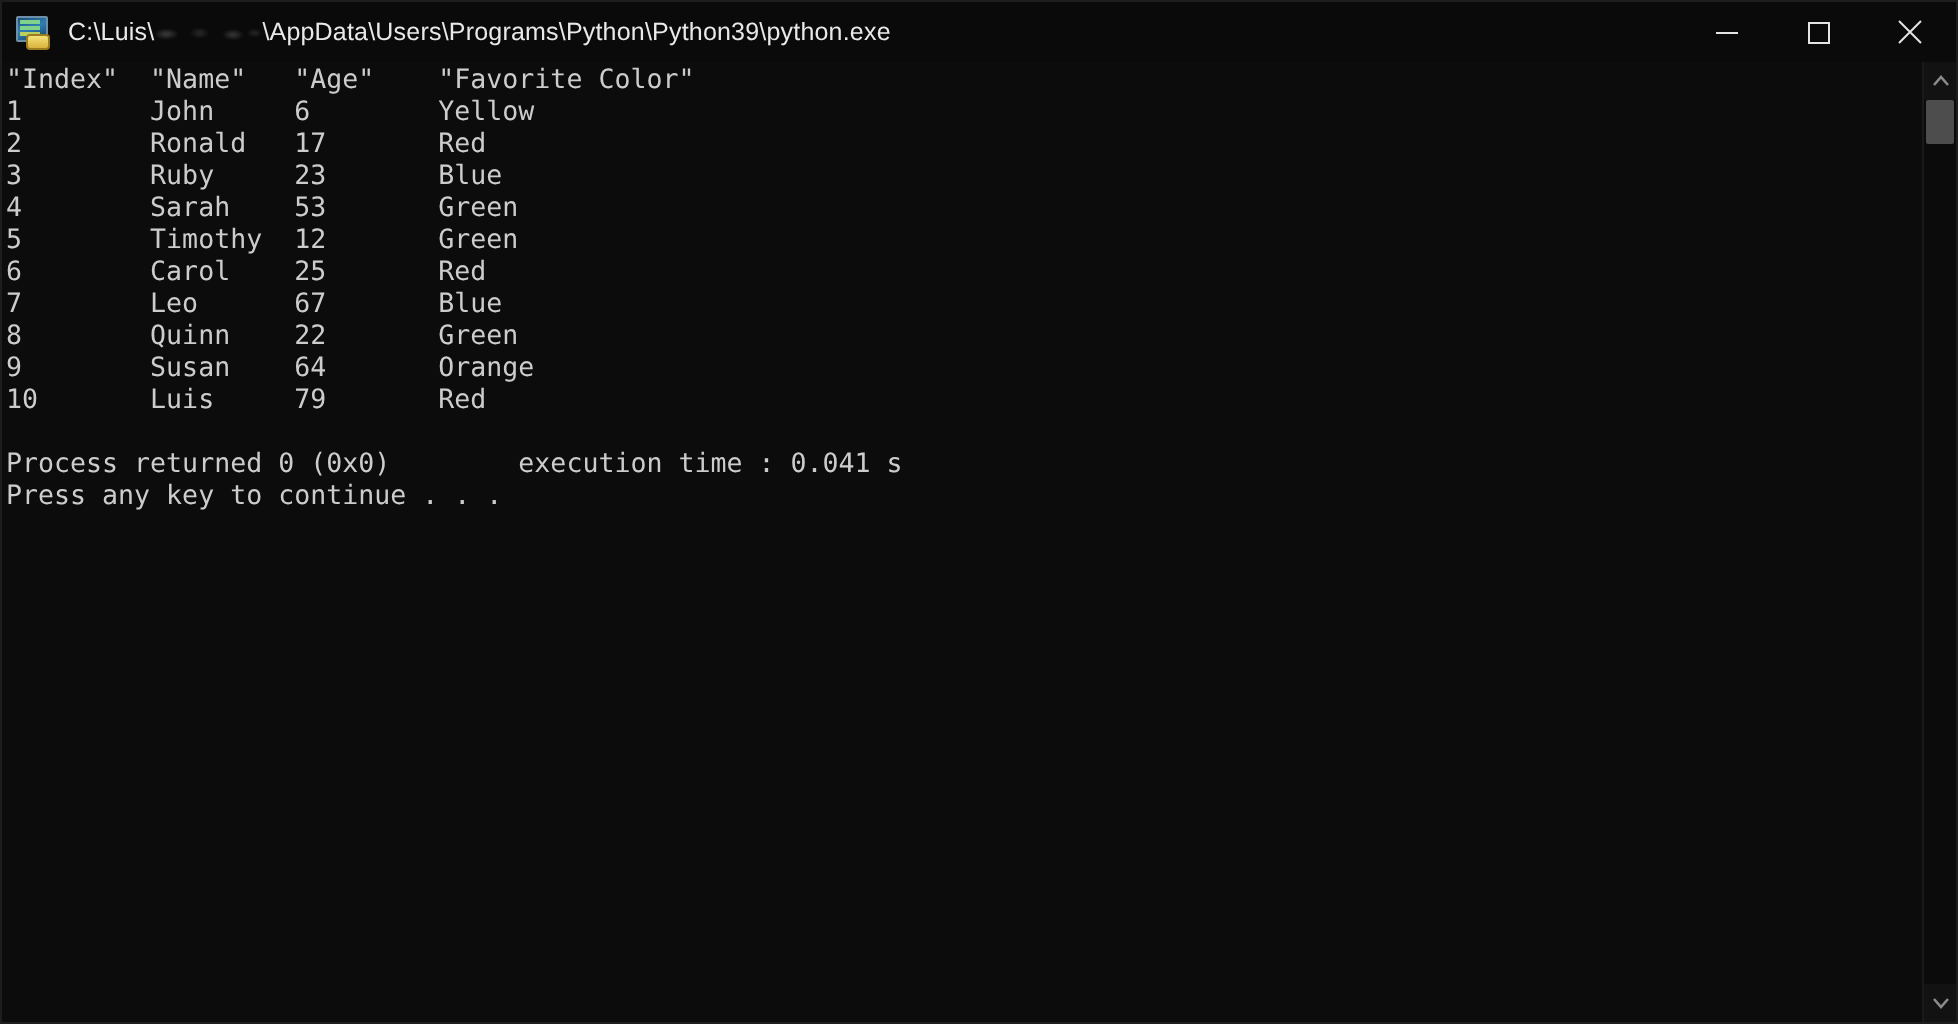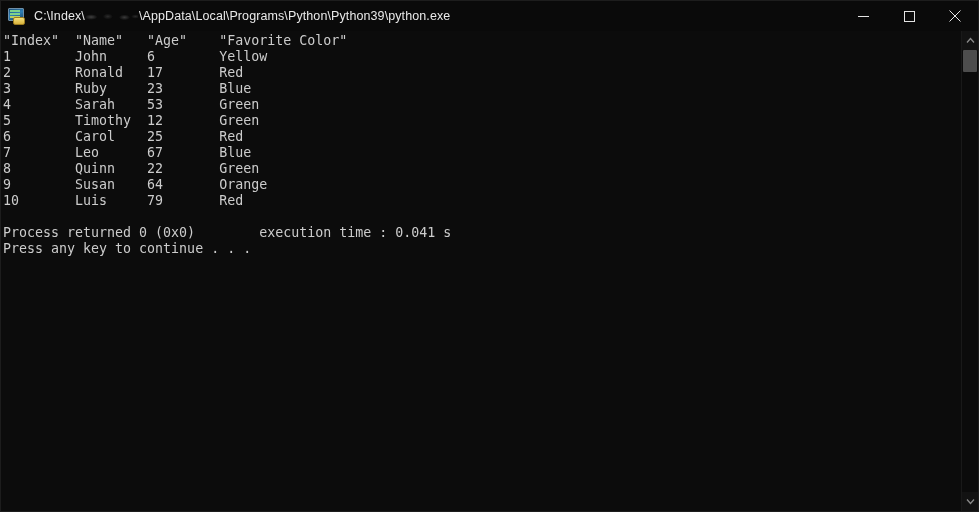--- a/index.html
+++ b/index.html
@@ -176,23 +176,23 @@
 <div class="window">
 
   <div class="titlebar">
 
     <div class="app-icon">
       <div class="scr"></div>
       <div class="base"></div>
     </div>
 
     <div class="title-text">
-      <span>C:\Index\</span>
+      <span>C:\Luis\</span>
       <span class="title-user-redacted"></span>
-      <span>\AppData\Local\Programs\Python\Python39\python.exe</span>
+      <span>\AppData\Users\Programs\Python\Python39\python.exe</span>
     </div>
 
     <div class="win-controls">
       <div class="win-btn minimize">
         <span>
           <svg width="11" height="11" viewBox="0 0 11 11">
               <path d="M0 5.5 H11" stroke="currentColor" stroke-width="1" fill="none"></path>
             </svg>
         </span>
       </div>

